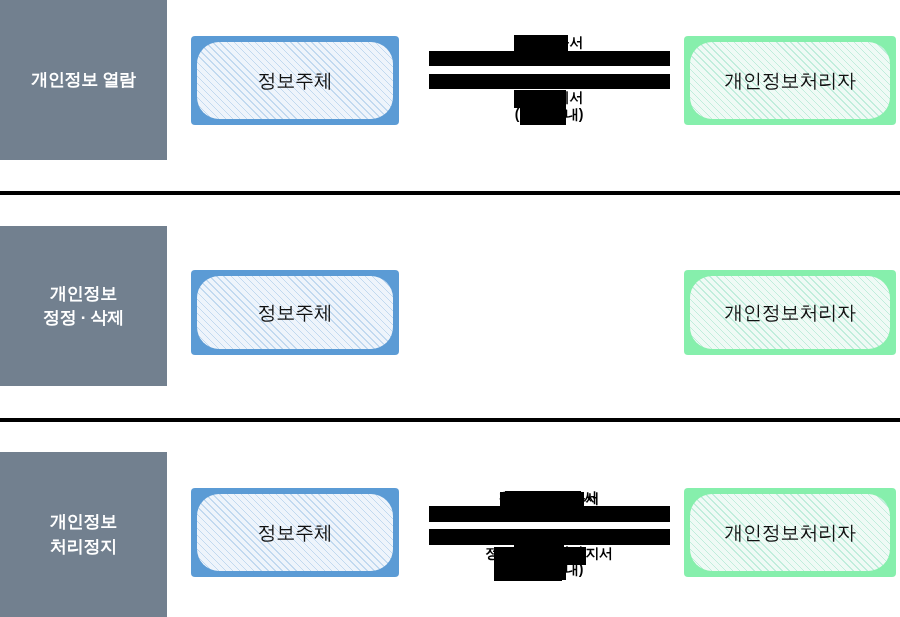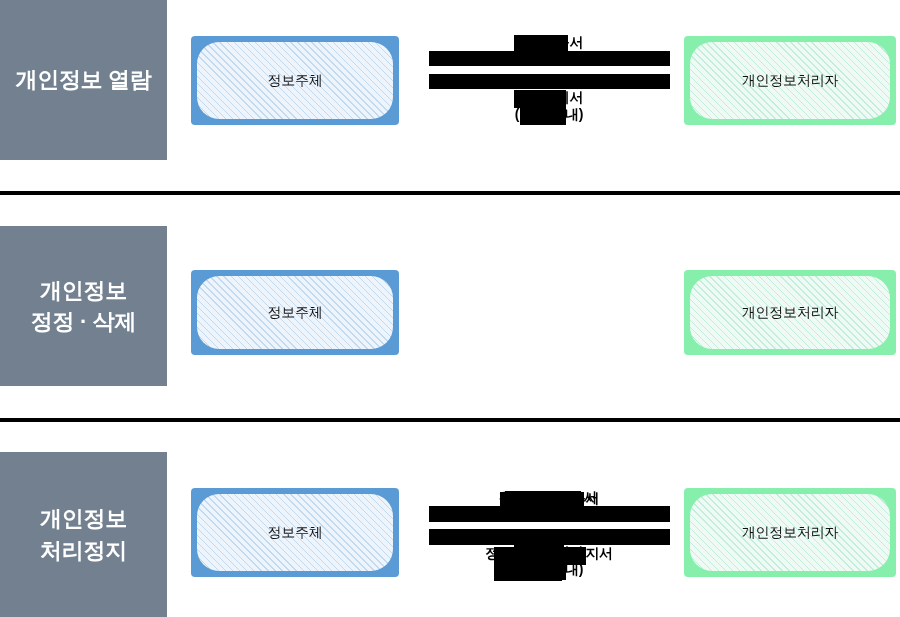--- a/index.html
+++ b/index.html
@@ -44,21 +44,21 @@
     align-items: center;
     justify-content: center;
     text-align: center;
   }
   .row-1 .cat-panel { height: 160px; }
   .row-2 .cat-panel { height: 160px; }
   .row-3 .cat-panel { height: 165px; }
 
   .cat-label {
     color: #ffffff;
-    font-size: 22px;
+    font-size: 17px;
     font-weight: 700;
     line-height: 1.42;
     letter-spacing: -0.3px;
     white-space: pre-line;
   }
 
   
   .actor {
     position: absolute;
     box-sizing: border-box;
@@ -74,21 +74,21 @@
     top: 6px;
     bottom: 6px;
     border-radius: 22px;
     display: flex;
     align-items: center;
     justify-content: center;
   }
   .actor .actor-text {
     position: relative;
     z-index: 2;
-    font-size: 14px;
+    font-size: 19px;
     font-weight: 400;
     color: #111111;
     letter-spacing: -0.2px;
   }
 
   
   .actor-subject {
     background: #5b9bd5;
   }
   .actor-subject .inner {

